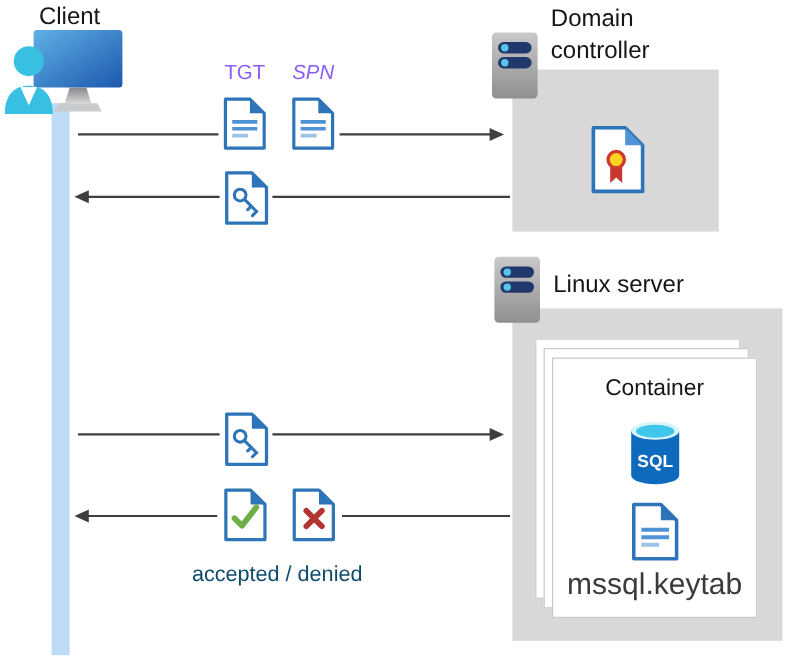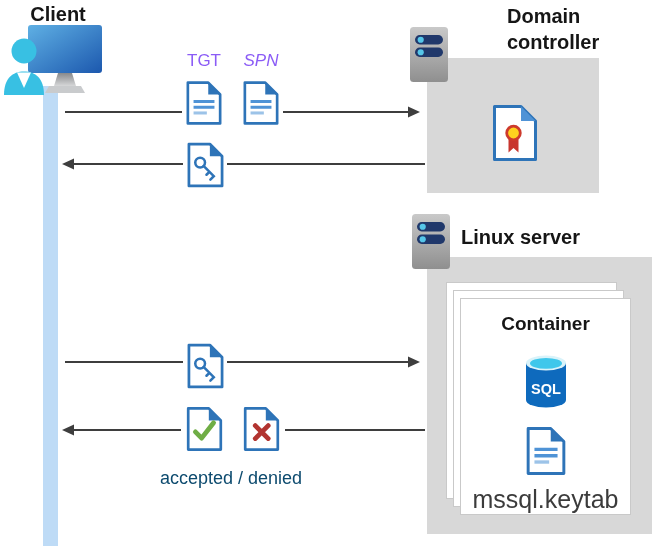--- a/index.html
+++ b/index.html
@@ -1,21 +1,21 @@
 <!DOCTYPE html>
 <html><head>
 <meta charset="utf-8">
 <style>
   html,body{margin:0;padding:0;background:#fff;}
   .canvas{
     position:relative;width:660px;height:558px;background:#ffffff;
     font-family:"Liberation Sans",sans-serif;overflow:hidden;
   }
   .abs{position:absolute;}
-  .heading{font-weight:bold;color:#161616;font-size:20px;line-height:26px;}
+  .heading{font-weight:normal;color:#161616;font-size:20px;line-height:26px;}
   .sub{color:#8b5cf6;font-size:17px;}
   .graybox{position:absolute;background:#d8d8d8;}
   .chip{position:absolute;background:#ffffff;display:flex;align-items:center;justify-content:center;}
   .card{position:absolute;background:#ffffff;border:1px solid #c9c9c9;box-sizing:border-box;}
   .lifeline{position:absolute;background:#bedbf6;}
   .center{text-align:center;}
   svg{display:block;}
 </style>
 </head>
 <body>
@@ -102,41 +102,41 @@
   </div>
 
   <div class="graybox" style="left:427px;top:58px;width:172px;height:135px;"></div>
   <svg class="abs" style="left:409px;top:26px" width="40" height="57" viewBox="0 0 40 57">
     <rect x="1" y="1" width="38" height="55" rx="3.5" fill="url(#srv-grad)"></rect>
     <rect x="6" y="9" width="28" height="9.5" rx="4.75" fill="#20386b"></rect>
     <circle cx="11.7" cy="13.75" r="3.1" fill="#55c6e9"></circle>
     <rect x="6" y="21.5" width="28" height="9.5" rx="4.75" fill="#20386b"></rect>
     <circle cx="11.7" cy="26.25" r="3.1" fill="#55c6e9"></circle>
   </svg>
-  <div class="abs heading" style="left:459px;top:3px;width:125px;margin-left:48px;">Domain controller</div>
+  <div class="abs heading" style="left:459px;top:3px;width:125px;">Domain controller</div>
   <svg class="abs" style="left:492px;top:104px" width="46" height="58" viewBox="0 0 46 58">
     <path d="M2.5,2.5 H29 L43.5,17 V55.5 H2.5 Z" fill="#fff" stroke="#2e74b8" stroke-width="3" stroke-linejoin="round"></path>
     <path d="M29,2.5 L43.5,17 H29 Z" fill="#4f93d6"></path>
     <path d="M16.5,33 V48.5 L21.5,44 L26.5,48.5 V33 Z" fill="#c8362e"></path>
     <circle cx="21.5" cy="29" r="6.8" fill="#fed31f" stroke="#cd3a2c" stroke-width="2.8"></circle>
   </svg>
 
   <div class="graybox" style="left:427px;top:257px;width:225px;height:277px;"></div>
   <svg class="abs" style="left:411px;top:213px" width="40" height="57" viewBox="0 0 40 57">
     <rect x="1" y="1" width="38" height="55" rx="3.5" fill="url(#srv-grad)"></rect>
     <rect x="6" y="9" width="28" height="9.5" rx="4.75" fill="#20386b"></rect>
     <circle cx="11.7" cy="13.75" r="3.1" fill="#55c6e9"></circle>
     <rect x="6" y="21.5" width="28" height="9.5" rx="4.75" fill="#20386b"></rect>
     <circle cx="11.7" cy="26.25" r="3.1" fill="#55c6e9"></circle>
   </svg>
   <div class="abs heading" style="left:461px;top:224px;width:170px;">Linux server</div>
 
   <div class="card" style="left:446px;top:282px;width:171px;height:217px;"></div>
   <div class="card" style="left:453px;top:290px;width:171px;height:217px;"></div>
-  <div class="card" style="left:460px;top:298px;width:171px;height:217px;display:flex;flex-direction:column;align-items:center;justify-content:space-between;">
+  <div class="card" style="left:460px;top:298px;width:171px;height:217px;display:flex;flex-direction:column;align-items:center;">
     <div class="heading" style="margin-top:13px;font-size:19px;line-height:24px;">Container</div>
     <svg style="margin-top:15px" width="44" height="54" viewBox="0 0 44 54">
       <path d="M2,8 V45 A20,7.5 0 0 0 42,45 V8 Z" fill="#0e6abd"></path>
       <ellipse cx="22" cy="8" rx="20" ry="7.5" fill="#d9f3fa"></ellipse>
       <ellipse cx="22" cy="8.4" rx="16" ry="5.4" fill="#3fc7eb"></ellipse>
       <text x="22" y="38.5" text-anchor="middle" font-family="Liberation Sans, sans-serif" font-size="14.5" font-weight="bold" fill="#ffffff">SQL</text>
     </svg>
     <svg style="margin-top:12px" width="42" height="52" viewBox="0 0 40 48">
       <path d="M3,2.5 H24.5 L37,15 V45.5 H3 Z" fill="#fff" stroke="#2e74b8" stroke-width="2.8" stroke-linejoin="round"></path>
       <path d="M24.5,2.5 L37,15 H24.5 Z" fill="#2e74b8"></path>

